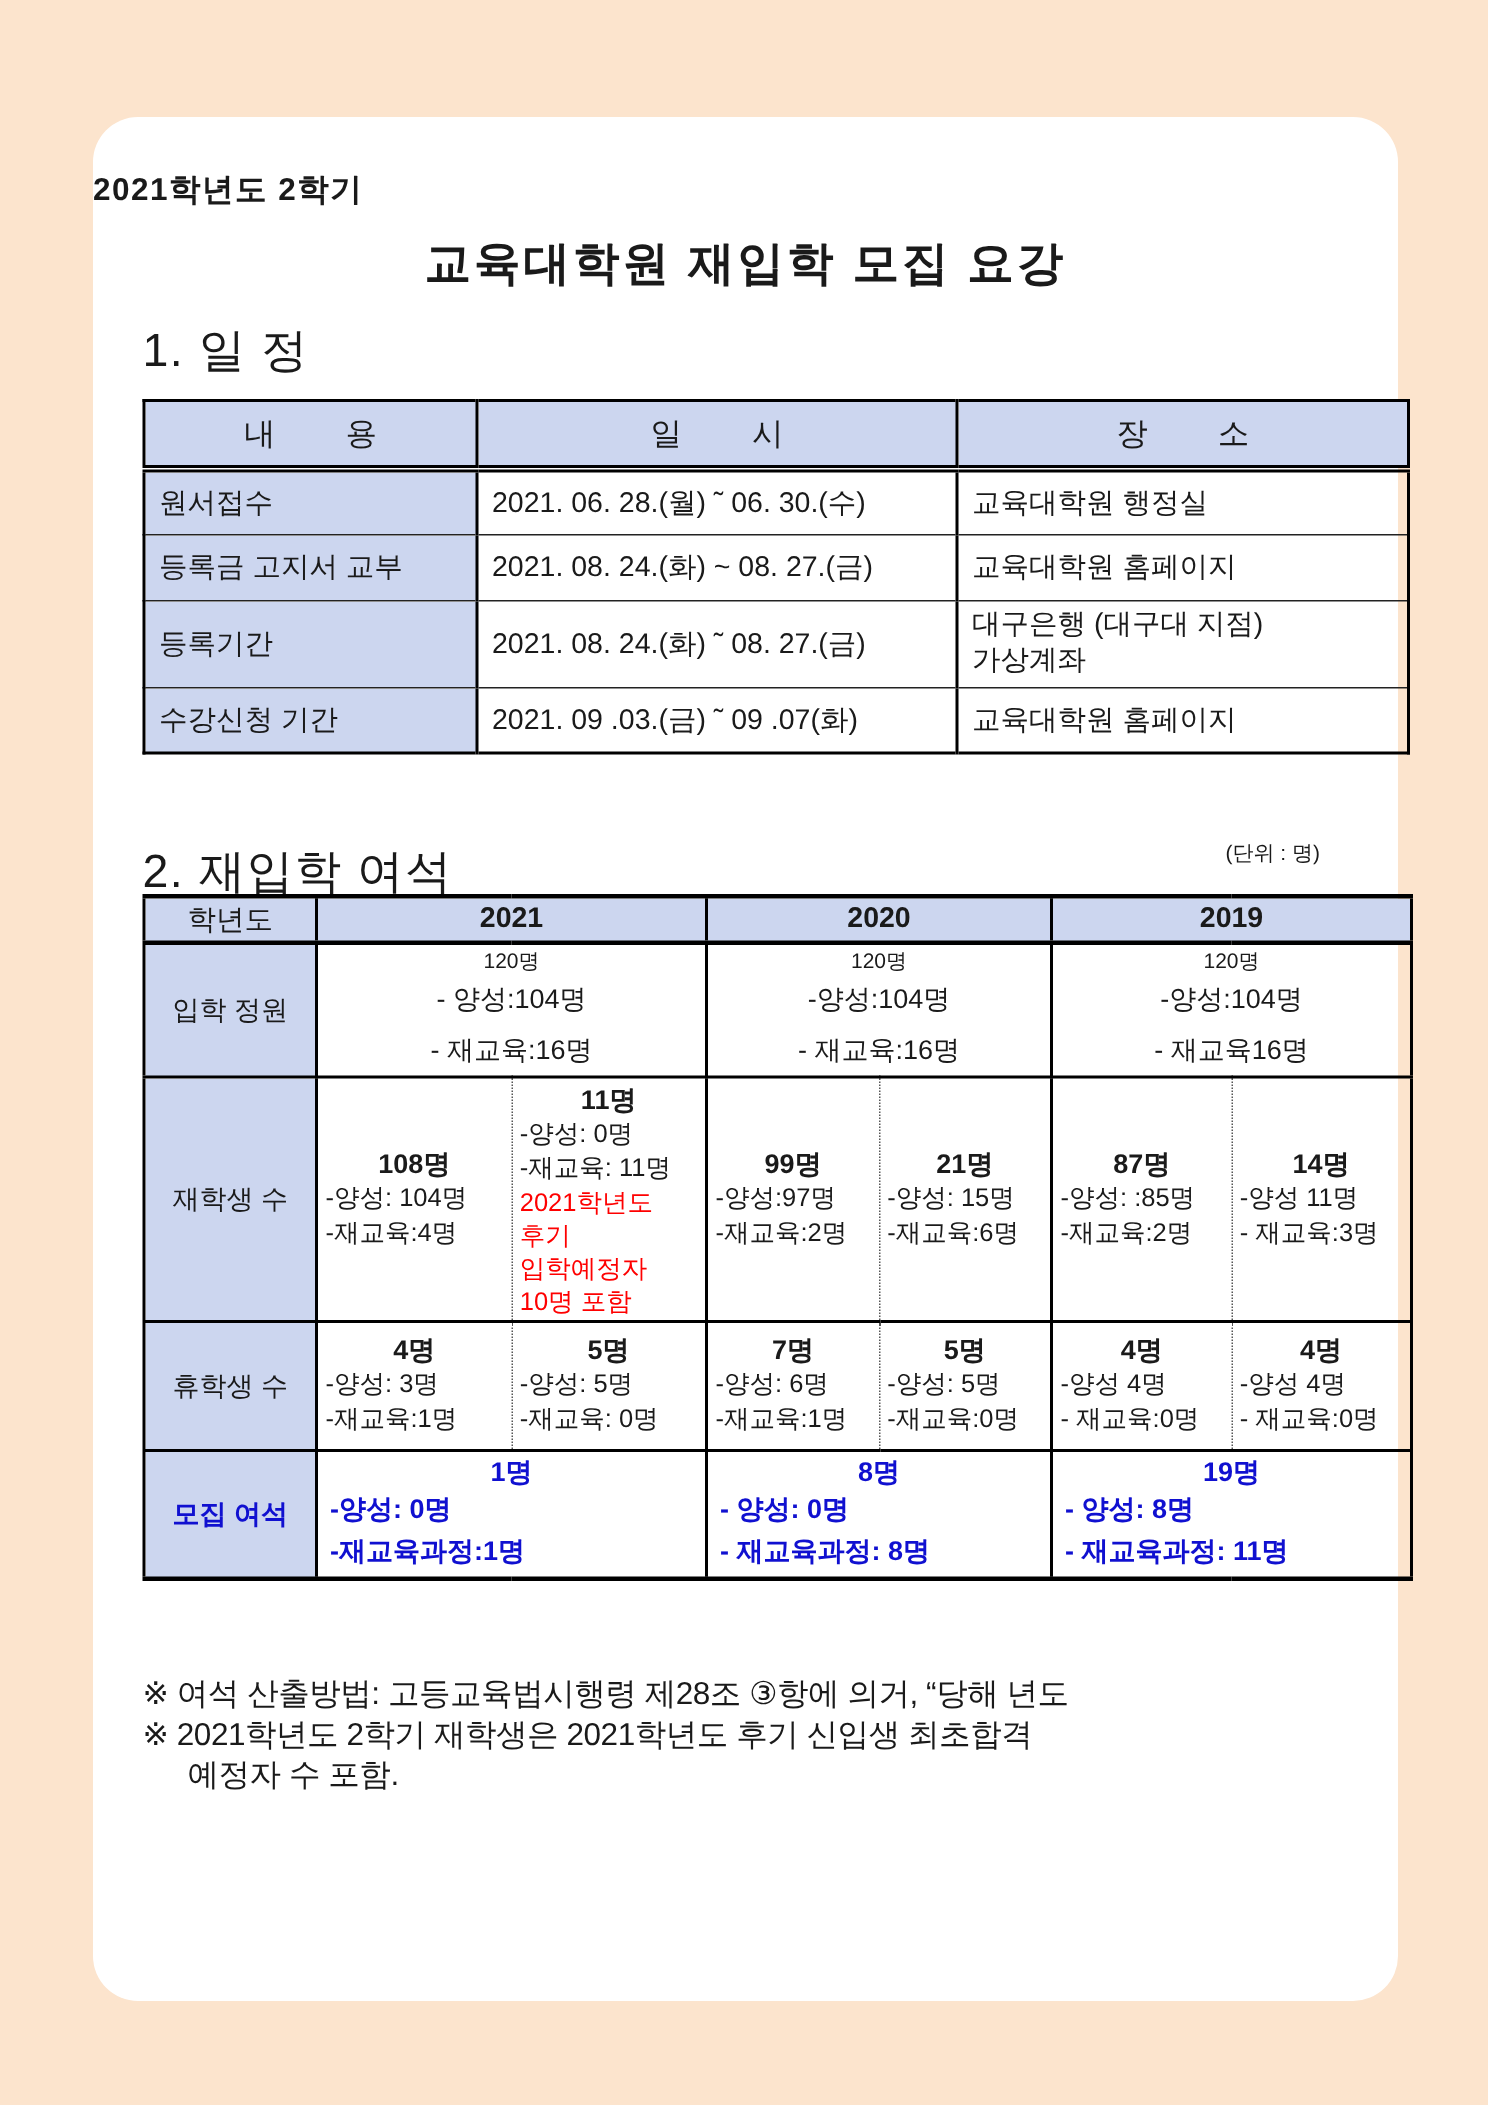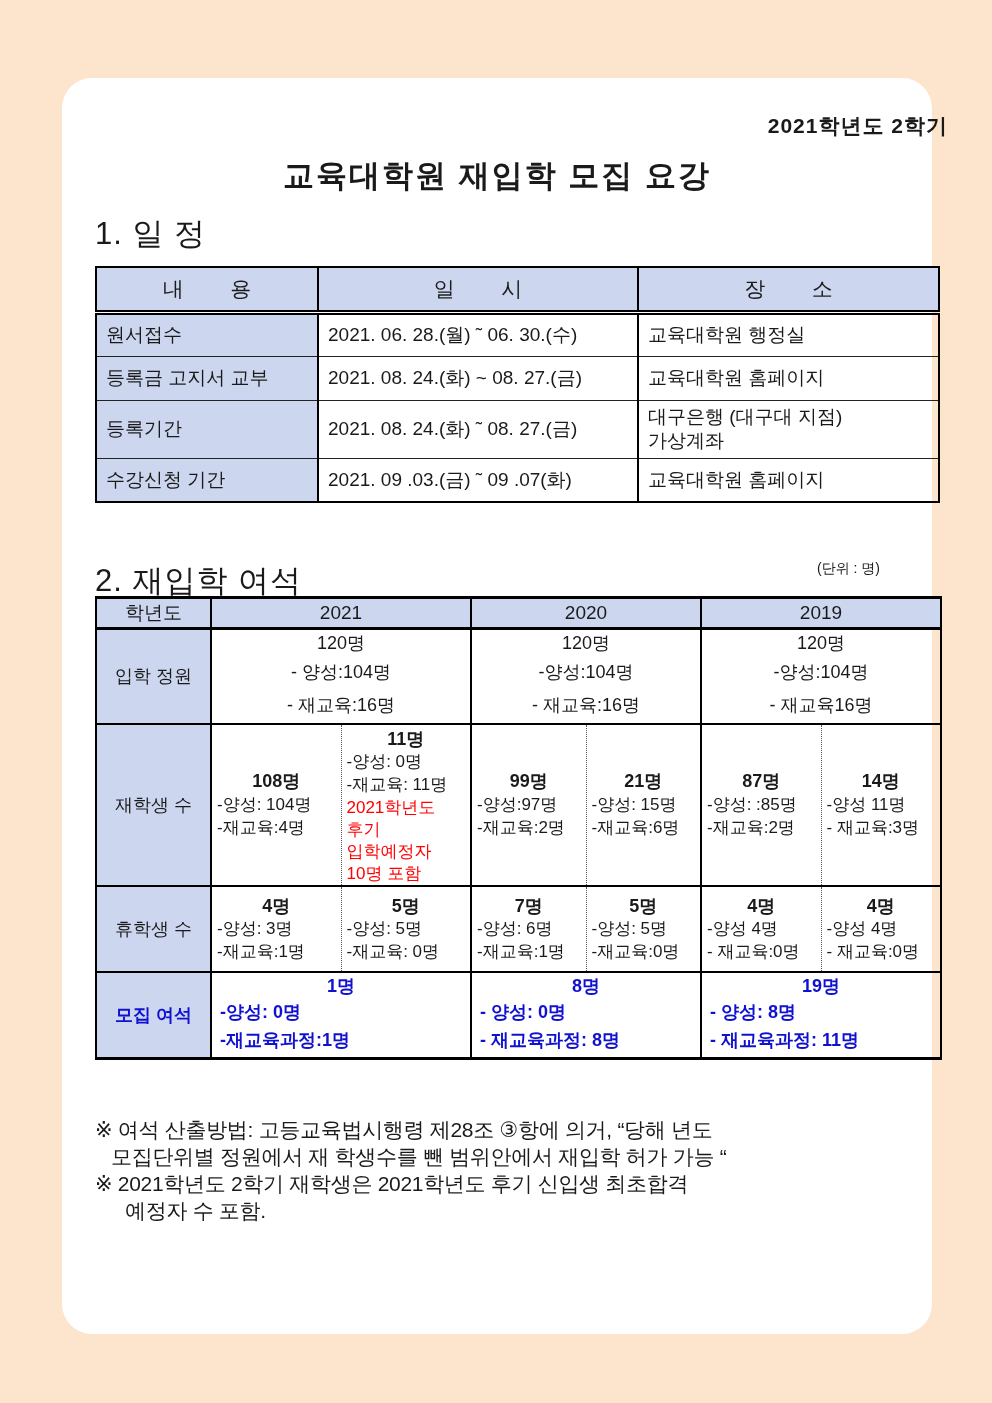--- a/index.html
+++ b/index.html
@@ -10,21 +10,21 @@
     font-family:"Liberation Sans","DejaVu Sans",sans-serif;
     color:#1a1a1a; overflow:hidden;
   }
   .card {
     position:absolute; left:62px; top:78px; width:870px; height:1256px;
     background: var(--card_bg, #ffffff);
     border-radius:30px;
   }
   .subtitle {
     position:absolute; left:62px; top:112px; width:886px;
-    text-align:right; font-weight:bold; font-size:21px; letter-spacing:1px;
+    text-align:left; font-weight:bold; font-size:21px; letter-spacing:1px;
   }
   .title {
     position:absolute; left:62px; top:155px; width:870px;
     text-align:center; font-weight:bold; font-size:31px; letter-spacing:2px;
   }
   .sec-heading { position:absolute; font-size:31px; letter-spacing:1px; }
   .sec1 { left:95px; top:213px; }
   .sec2 { left:95px; top:560px; }
   .unit-label { position:absolute; left:95px; top:560px; width:785px; text-align:right; font-size:14px; }
 
@@ -45,30 +45,30 @@
   .t1 td { padding-left:9px; }
   .t1 .r-std { height:44px; }
   .t1 .r-tall { height:58px; }
   .pre-line { white-space:pre-line; line-height:1.25; }
 
   
   .t2 { position:absolute; left:95px; top:596px; width:845px; border:2px solid #000; border-top:3px solid #000; border-bottom:3px solid #000; }
   .t2 td { font-size:18px; text-align:center; vertical-align:middle; overflow:hidden; }
   .t2 .lbl { background: var(--table_header_bg, #ccd6ef); border-right:2px solid #000; }
   .t2-year td { border-bottom:3px solid #000; background: var(--table_header_bg, #ccd6ef); height:31px; font-size:19px; }
-  .t2-year .yr { font-weight:normal; }
+  .t2-year .yr { font-weight:bold; }
   .t2-sem td { border-bottom:2px solid #000; height:25px; }
   .t2-cap td { border-bottom:2px solid #000; height:86px; }
   .t2-enr td { border-bottom:2px solid #000; height:132px; }
   .t2-leave td { border-bottom:2px solid #000; height:86px; }
   .t2-vac td { height:86px; }
   .v-dot { border-right:1px dotted #555; }
   .v-solid { border-right:2px solid #000; }
   .cell-total { text-align:center; font-weight:bold; font-size:18px; line-height:1.3; }
-  .cap-total { text-align:center; font-size:18px; line-height:1.45; }
+  .cap-total { text-align:center; font-size:14px; line-height:1.45; }
   .cell-details { text-align:left; padding-left:5px; white-space:pre-line; font-size:17px; line-height:1.35; }
   .cap-details { text-align:center; white-space:pre-line; font-size:18px; line-height:1.85; }
   .cell-note { color: var(--accent_red, #fe0000); text-align:left; padding-left:5px; white-space:pre-line; font-size:17px; line-height:1.3; }
   .vtop { vertical-align:top; padding-top:3px; }
   .blue { color: var(--accent_blue, #1010d0); font-weight:bold; }
   .t2-vac .cell-details { padding-left:8px; font-size:18px; line-height:1.55; }
 
   
   .footnotes { position:absolute; left:95px; top:1116px; width:845px; font-size:21px; line-height:27px; letter-spacing:-0.3px; }
   .fn-line2-a { padding-left:16px; }
@@ -245,17 +245,16 @@
         <div class="cell-total">19명</div>
         <div class="cell-details">- 양성: 8명
 - 재교육과정: 11명</div>
       </td>
     </tr>
   </tbody>
     </table>
 
   <div class="footnotes">
     <div>※ 여석 산출방법: 고등교육법시행령 제28조 ③항에 의거, “당해 년도</div>
-    <div class="fn-line2-a">모집단위별 정원에서 재 학생수를 뺀 범위안에서 재입학 허가 가능 “</div>
     <div>※ 2021학년도 2학기 재학생은 2021학년도 후기 신입생 최초합격</div>
     <div class="fn-line2-b">예정자 수 포함.</div>
   </div>
 </div>
 
 </body></html>

